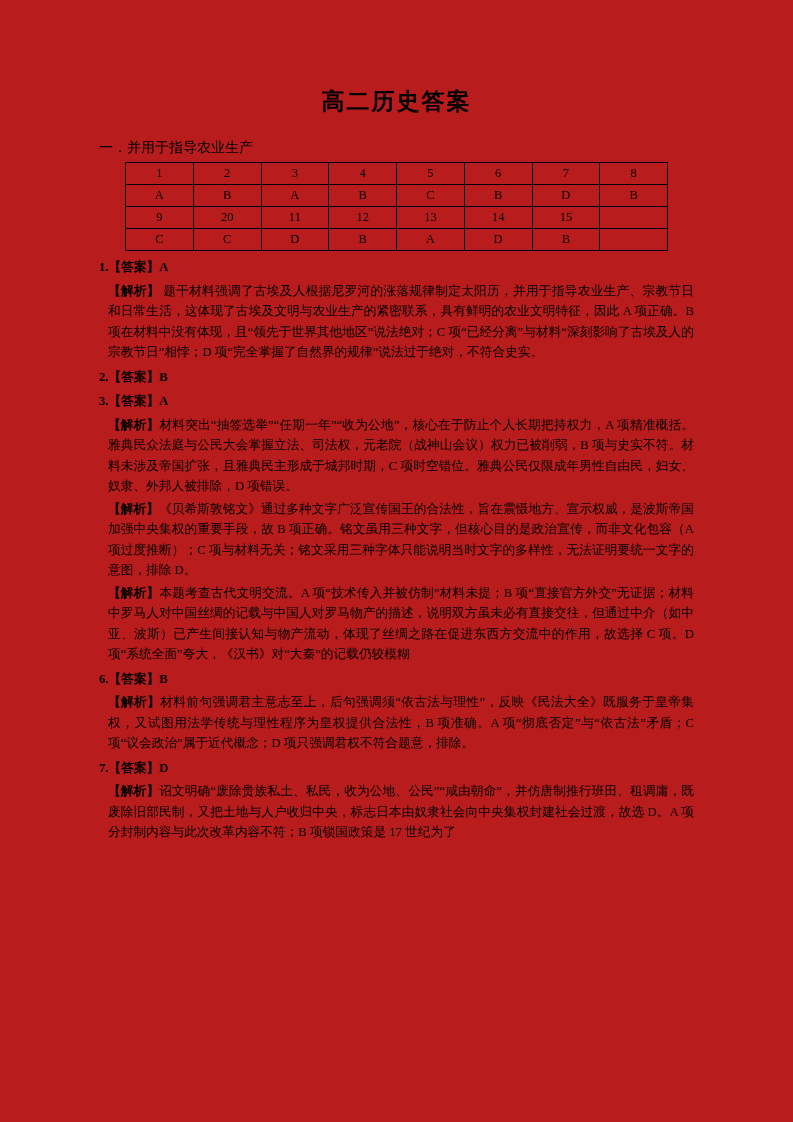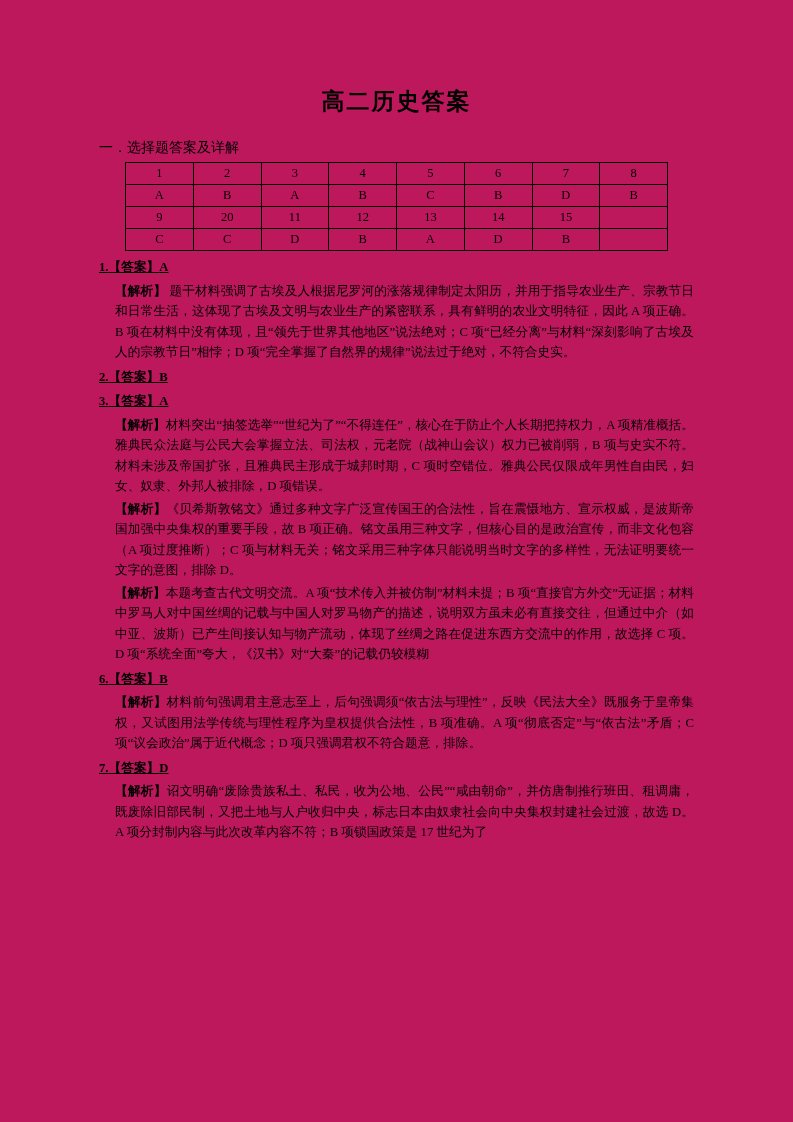--- a/index.html
+++ b/index.html
@@ -1,21 +1,21 @@
 <!DOCTYPE html>
 <html><head>
 <meta charset="utf-8">
 <style>
   * { box-sizing: border-box; }
   html, body { margin: 0; padding: 0; background: #e8e8e8; }
   .page {
     width: 793px;
     height: 1122px;
     margin: 0 auto;
-    background: #be185d;
+    background: #b91c1c;
     padding: 86px 99px 30px 99px;
     overflow: hidden;
     font-family: "Liberation Serif", "DejaVu Serif", serif;
     color: #000000;
   }
   .title {
     margin: 0 0 22px 0;
     text-align: center;
     font-size: 23px;
     font-weight: bold;
@@ -41,32 +41,31 @@
   }
   .items { margin-top: 2px; }
   .item {
     font-size: 12.7px;
     line-height: 20.5px;
     text-align: justify;
   }
   .answer-line {
     font-weight: bold;
     margin: 1px 0 3px 0;
-    text-decoration: underline;
   }
   .item + .item .answer-line { margin-top: 4px; }
-  .analysis { margin: 0 0 2px 16px; }
+  .analysis { margin: 0 0 2px 9px; }
   .label { font-weight: bold; }
 </style>
 </head>
 <body>
 
 <div class="page">
   <h1 class="title">高二历史答案</h1>
-  <div class="section-heading">一．选择题答案及详解</div>
+  <div class="section-heading">一．并用于指导农业生产</div>
 
   <table class="answers">
     <tbody>
         <tr>
           <td>1</td>
           <td>2</td>
           <td>3</td>
           <td>4</td>
           <td>5</td>
           <td>6</td>
@@ -111,21 +110,21 @@
     <div class="answer-line"><span>1.</span><span class="label">【答案】</span><span>A</span></div>
     <div class="analysis"><span class="label">【解析】</span><span>  题干材料强调了古埃及人根据尼罗河的涨落规律制定太阳历，并用于指导农业生产、宗教节日和日常生活，这体现了古埃及文明与农业生产的紧密联系，具有鲜明的农业文明特征，因此 A 项正确。B 项在材料中没有体现，且“领先于世界其他地区”说法绝对；C 项“已经分离”与材料“深刻影响了古埃及人的宗教节日”相悖；D 项“完全掌握了自然界的规律”说法过于绝对，不符合史实。</span></div>
   </div>
 
   <div class="item">
     <div class="answer-line"><span>2.</span><span class="label">【答案】</span><span>B</span></div>
   </div>
 
   <div class="item">
     <div class="answer-line"><span>3.</span><span class="label">【答案】</span><span>A</span></div>
-    <div class="analysis"><span class="label">【解析】</span><span>材料突出“抽签选举”“世纪为了”“不得连任”，核心在于防止个人长期把持权力，A 项精准概括。雅典民众法庭与公民大会掌握立法、司法权，元老院（战神山会议）权力已被削弱，B 项与史实不符。材料未涉及帝国扩张，且雅典民主形成于城邦时期，C 项时空错位。雅典公民仅限成年男性自由民，妇女、奴隶、外邦人被排除，D 项错误。</span></div>
+    <div class="analysis"><span class="label">【解析】</span><span>材料突出“抽签选举”“任期一年”“收为公地”，核心在于防止个人长期把持权力，A 项精准概括。雅典民众法庭与公民大会掌握立法、司法权，元老院（战神山会议）权力已被削弱，B 项与史实不符。材料未涉及帝国扩张，且雅典民主形成于城邦时期，C 项时空错位。雅典公民仅限成年男性自由民，妇女、奴隶、外邦人被排除，D 项错误。</span></div>
   </div>
 
   <div class="item">
     <div class="analysis"><span class="label">【解析】</span><span>《贝希斯敦铭文》通过多种文字广泛宣传国王的合法性，旨在震慑地方、宣示权威，是波斯帝国加强中央集权的重要手段，故 B 项正确。铭文虽用三种文字，但核心目的是政治宣传，而非文化包容（A 项过度推断）；C 项与材料无关；铭文采用三种字体只能说明当时文字的多样性，无法证明要统一文字的意图，排除 D。</span></div>
   </div>
 
   <div class="item">
     <div class="analysis"><span class="label">【解析】</span><span>本题考查古代文明交流。A 项“技术传入并被仿制”材料未提；B 项“直接官方外交”无证据；材料中罗马人对中国丝绸的记载与中国人对罗马物产的描述，说明双方虽未必有直接交往，但通过中介（如中亚、波斯）已产生间接认知与物产流动，体现了丝绸之路在促进东西方交流中的作用，故选择 C 项。D 项“系统全面”夸大，《汉书》对“大秦”的记载仍较模糊</span></div>
   </div>
 

